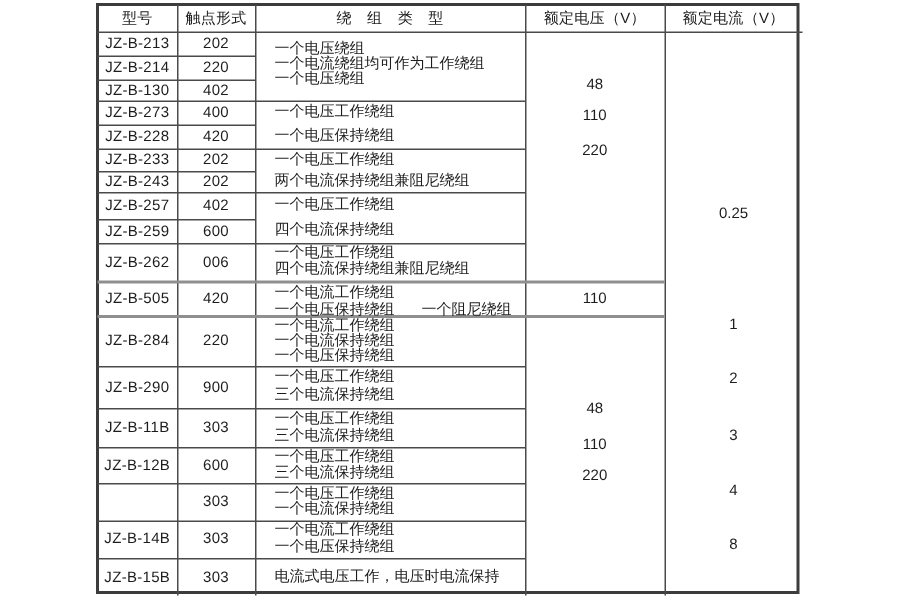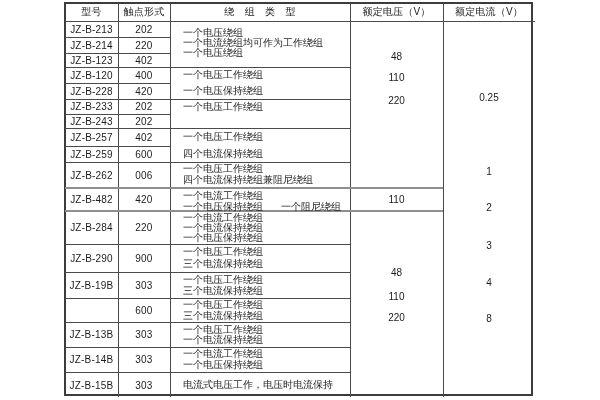--- a/index.html
+++ b/index.html
@@ -8,21 +8,21 @@
     font-family:"Liberation Sans","DejaVu Sans",sans-serif;color:#1c1c1c;
   }
   .outer{position:absolute;left:64px;top:2px;width:469px;height:394px;border:2px solid #3c3c3c;box-sizing:border-box;}
   .vl{position:absolute;top:3px;height:394px;width:1px;background:#4a4a4a;}
   .hl{position:absolute;height:1px;background:#4a4a4a;}
   .hl2{position:absolute;height:2px;background:#8f8f8f;}
   .c{position:absolute;display:flex;align-items:center;justify-content:center;font-size:10px;letter-spacing:0.2px;}
   .hd{font-size:10px;}
   .w{position:absolute;left:183px;font-size:10px;line-height:12px;height:12px;white-space:pre;}
   .vv{position:absolute;left:350px;width:93px;text-align:center;font-size:10px;line-height:12px;}
-  .cv{position:absolute;left:443px;width:92px;text-align:center;font-size:10px;line-height:12px;}
+  .cv{position:absolute;left:443px;width:92px;text-align:center;font-size:10px;line-height:12px;margin-top:45px;}
 </style>
 </head>
 <body>
 
 <div class="stage">
   <div class="outer"></div>
 
   <div class="vl" style="left:118px"></div>
   <div class="vl" style="left:170px"></div>
   <div class="vl" style="left:350px"></div>
@@ -50,58 +50,59 @@
   <div class="c hd" style="left:65px;top:3px;width:53px;height:18px">型号</div>
   <div class="c hd" style="left:118px;top:3px;width:52px;height:18px">触点形式</div>
   <div class="c hd" style="left:170px;top:3px;width:180px;height:18px">绕　组　类　型</div>
   <div class="c hd" style="left:443px;top:3px;width:92px;height:18px">额定电流（V）</div>
   <div class="c hd" style="left:350px;top:3px;width:93px;height:18px">额定电压（V）</div>
 
   <div class="c" style="left:65px;top:21px;width:53px;height:16px">JZ-B-213</div>
   <div class="c" style="left:118px;top:21px;width:52px;height:16px">202</div>
   <div class="c" style="left:65px;top:37px;width:53px;height:16px">JZ-B-214</div>
   <div class="c" style="left:118px;top:37px;width:52px;height:16px">220</div>
-  <div class="c" style="left:65px;top:53px;width:53px;height:14px">JZ-B-123</div>
+  <div class="c" style="left:65px;top:53px;width:53px;height:14px">JZ-B-130</div>
   <div class="c" style="left:118px;top:53px;width:52px;height:14px">402</div>
-  <div class="c" style="left:65px;top:67px;width:53px;height:16px">JZ-B-120</div>
+  <div class="c" style="left:65px;top:67px;width:53px;height:16px">JZ-B-273</div>
   <div class="c" style="left:118px;top:67px;width:52px;height:16px">400</div>
   <div class="c" style="left:65px;top:83px;width:53px;height:16px">JZ-B-228</div>
   <div class="c" style="left:118px;top:83px;width:52px;height:16px">420</div>
   <div class="c" style="left:65px;top:99px;width:53px;height:15px">JZ-B-233</div>
   <div class="c" style="left:118px;top:99px;width:52px;height:15px">202</div>
   <div class="c" style="left:65px;top:114px;width:53px;height:14px">JZ-B-243</div>
   <div class="c" style="left:118px;top:114px;width:52px;height:14px">202</div>
   <div class="c" style="left:65px;top:128px;width:53px;height:18px">JZ-B-257</div>
   <div class="c" style="left:118px;top:128px;width:52px;height:18px">402</div>
   <div class="c" style="left:65px;top:146px;width:53px;height:16px">JZ-B-259</div>
   <div class="c" style="left:118px;top:146px;width:52px;height:16px">600</div>
   <div class="c" style="left:65px;top:162px;width:53px;height:26px">JZ-B-262</div>
   <div class="c" style="left:118px;top:162px;width:52px;height:26px">006</div>
-  <div class="c" style="left:65px;top:188px;width:53px;height:23px">JZ-B-482</div>
+  <div class="c" style="left:65px;top:188px;width:53px;height:23px">JZ-B-505</div>
   <div class="c" style="left:118px;top:188px;width:52px;height:23px">420</div>
   <div class="c" style="left:65px;top:211px;width:53px;height:33px">JZ-B-284</div>
   <div class="c" style="left:118px;top:211px;width:52px;height:33px">220</div>
   <div class="c" style="left:65px;top:244px;width:53px;height:28px">JZ-B-290</div>
   <div class="c" style="left:118px;top:244px;width:52px;height:28px">900</div>
-  <div class="c" style="left:65px;top:272px;width:53px;height:26px">JZ-B-19B</div>
+  <div class="c" style="left:65px;top:272px;width:53px;height:26px">JZ-B-11B</div>
   <div class="c" style="left:118px;top:272px;width:52px;height:26px">303</div>
+  <div class="c" style="left:65px;top:298px;width:53px;height:24px">JZ-B-12B</div>
   <div class="c" style="left:118px;top:298px;width:52px;height:24px">600</div>
-  <div class="c" style="left:65px;top:322px;width:53px;height:25px">JZ-B-13B</div>
   <div class="c" style="left:118px;top:322px;width:52px;height:25px">303</div>
   <div class="c" style="left:65px;top:347px;width:53px;height:25px">JZ-B-14B</div>
   <div class="c" style="left:118px;top:347px;width:52px;height:25px">303</div>
   <div class="c" style="left:65px;top:372px;width:53px;height:26px">JZ-B-15B</div>
   <div class="c" style="left:118px;top:372px;width:52px;height:26px">303</div>
 
   <span class="w" style="top:27px">一个电压绕组</span>
   <span class="w" style="top:37px">一个电流绕组均可作为工作绕组</span>
   <span class="w" style="top:47px">一个电压绕组</span>
   <span class="w" style="top:69px">一个电压工作绕组</span>
   <span class="w" style="top:85px">一个电压保持绕组</span>
   <span class="w" style="top:101px">一个电压工作绕组</span>
+  <span class="w" style="top:115px">两个电流保持绕组兼阻尼绕组</span>
   <span class="w" style="top:131px">一个电压工作绕组</span>
   <span class="w" style="top:148px">四个电流保持绕组</span>
   <span class="w" style="top:163px">一个电压工作绕组</span>
   <span class="w" style="top:174px">四个电流保持绕组兼阻尼绕组</span>
   <span class="w" style="top:190px">一个电流工作绕组</span>
   <span class="w" style="top:201px">一个电压保持绕组</span>
   <span class="w" style="top:201px;left:281px">一个阻尼绕组</span>
   <span class="w" style="top:212px">一个电流工作绕组</span>
   <span class="w" style="top:222px">一个电流保持绕组</span>
   <span class="w" style="top:232px">一个电压保持绕组</span>

